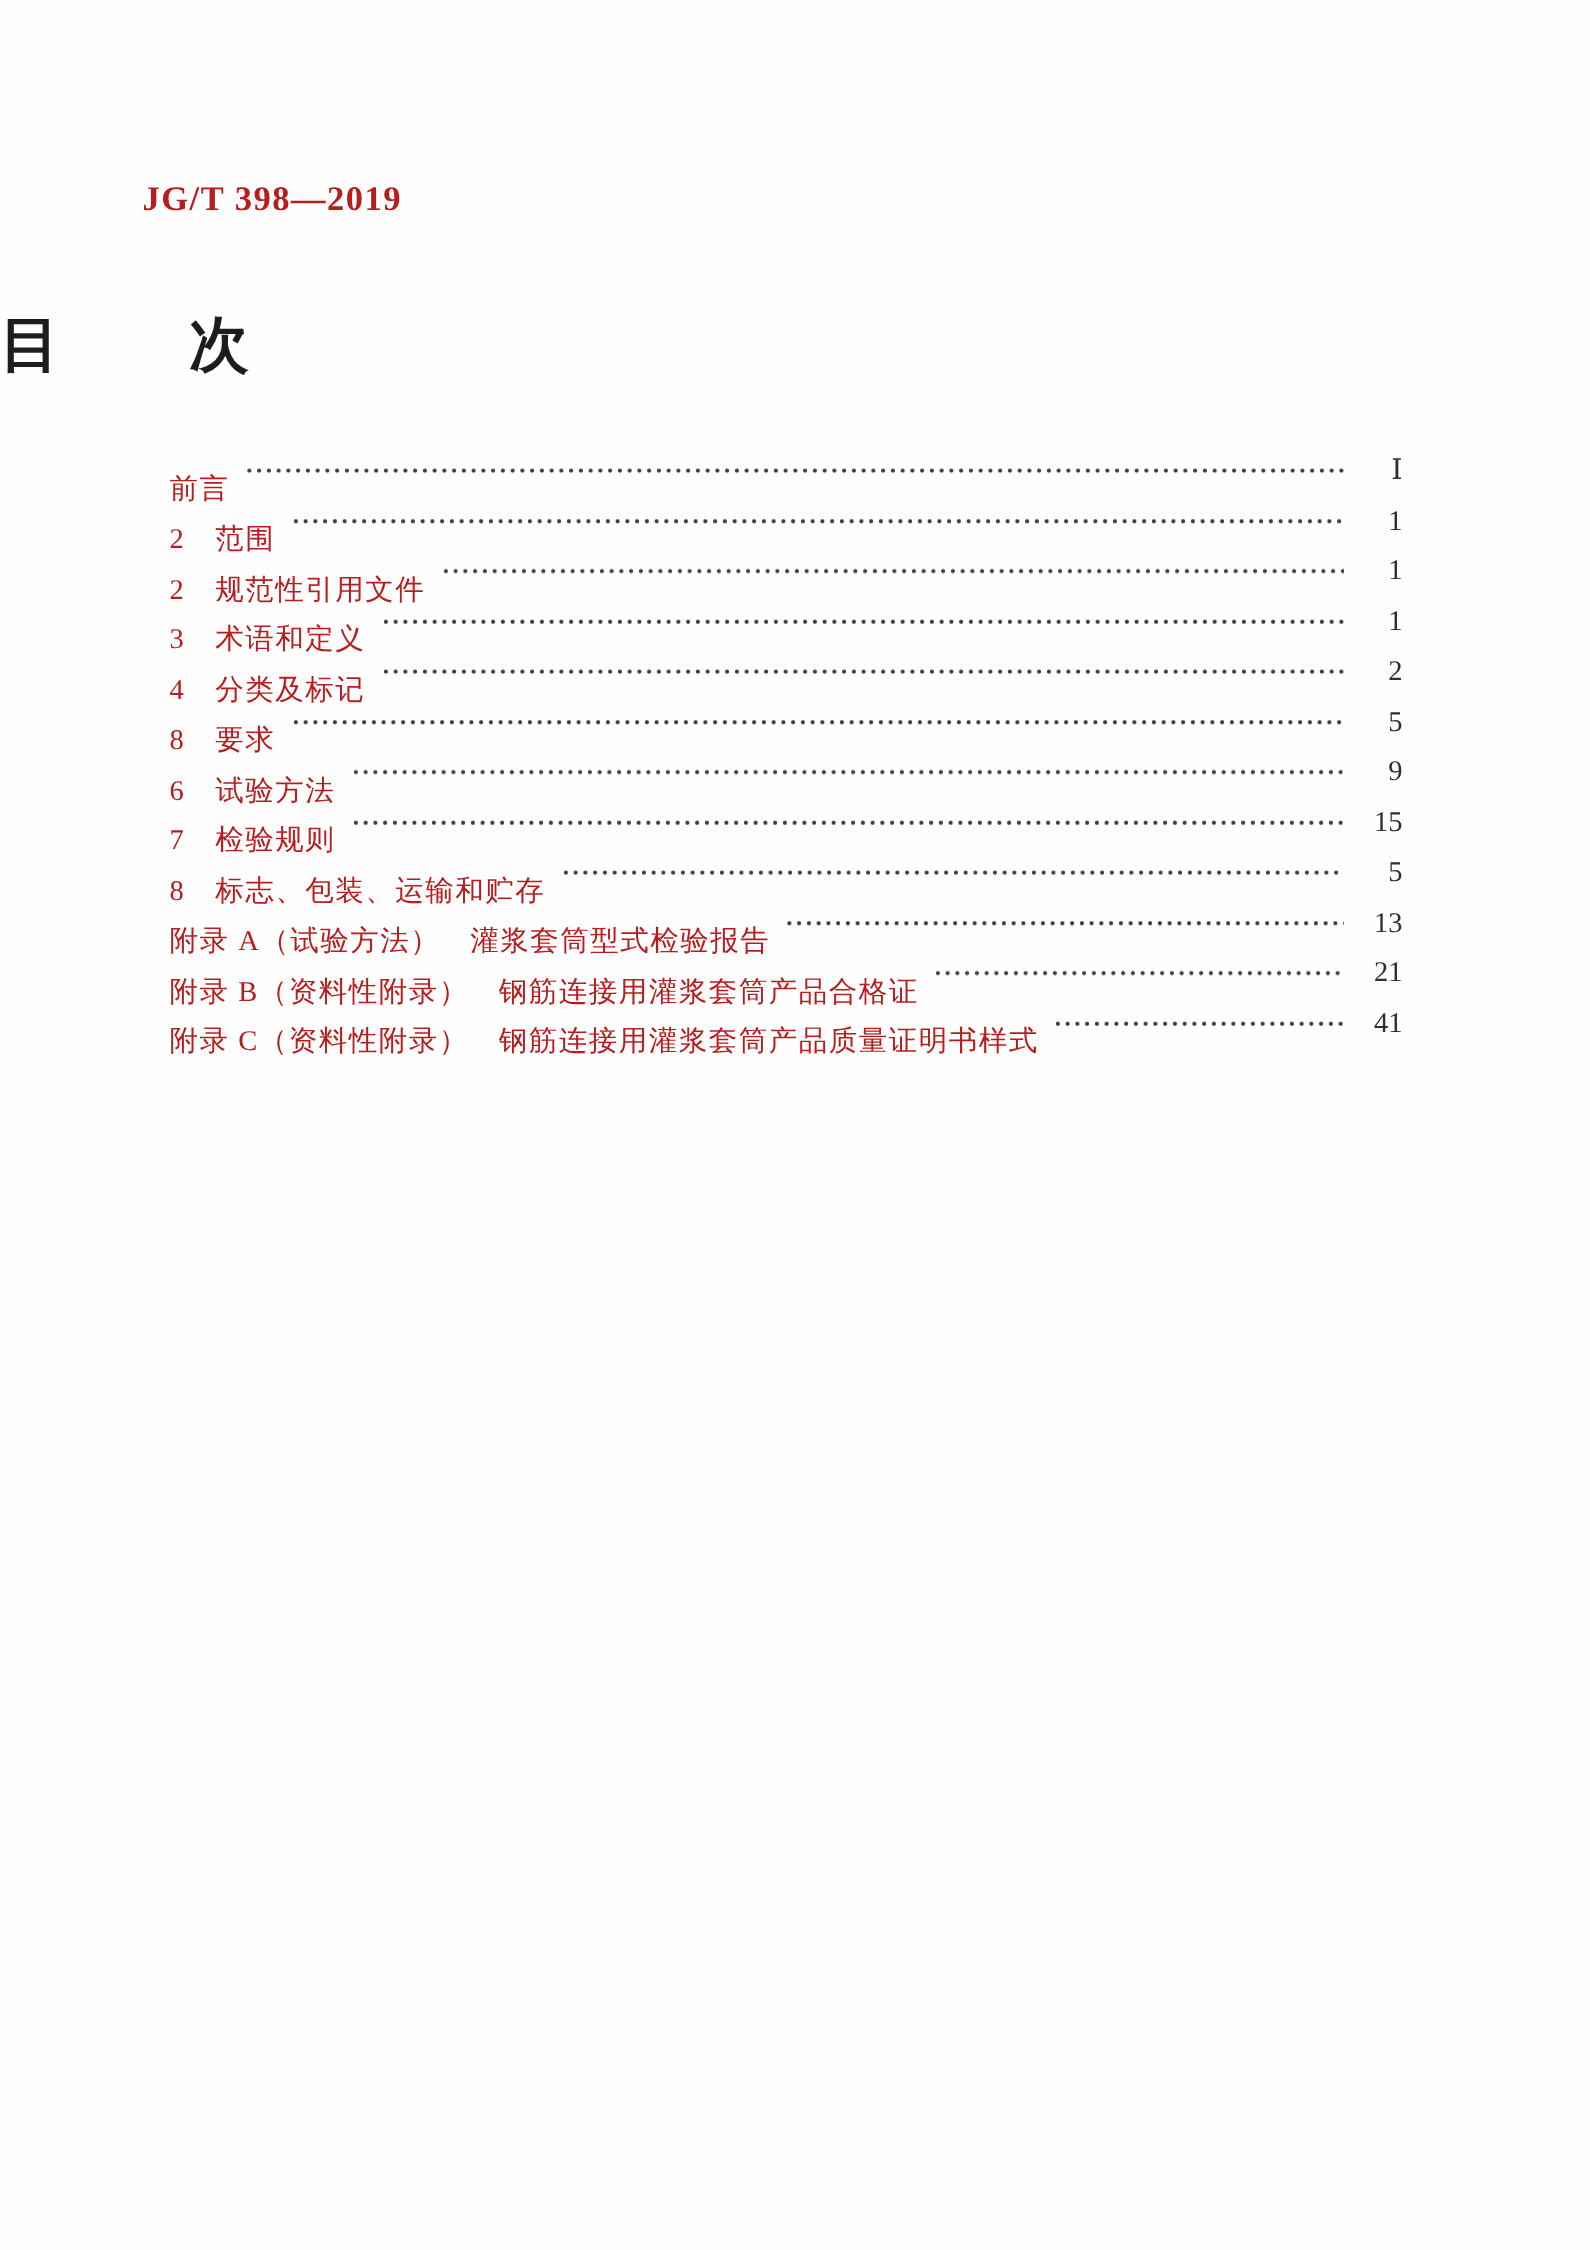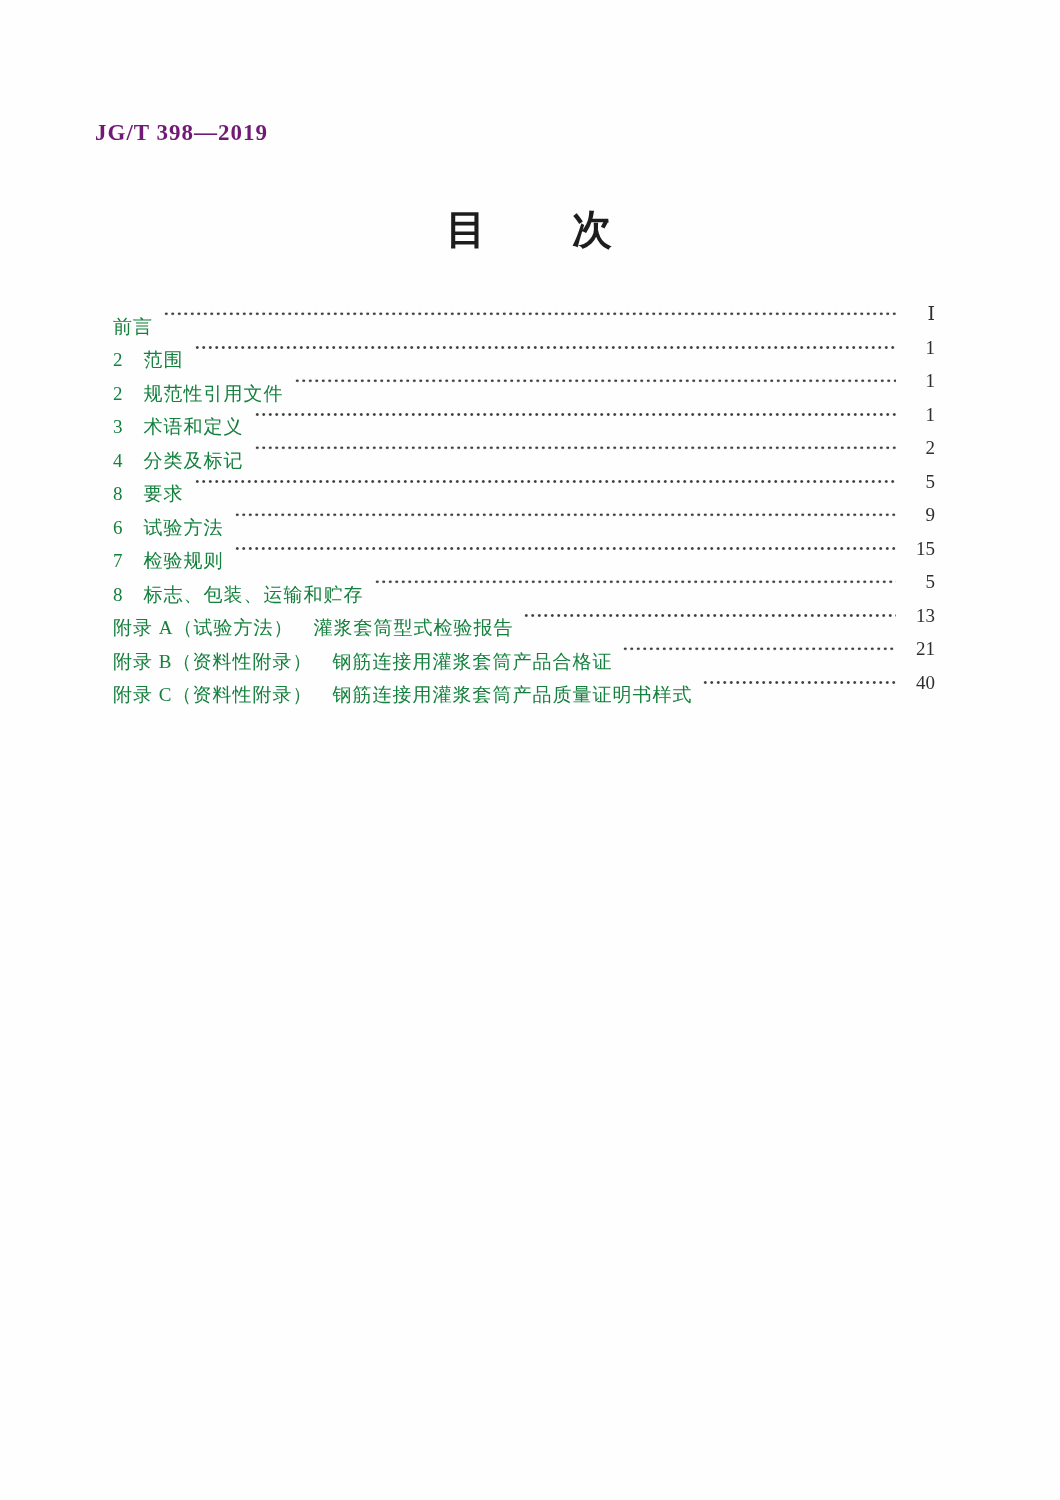--- a/index.html
+++ b/index.html
@@ -16,28 +16,28 @@
     color: #2b2b2b;
     overflow: hidden;
   }
   .doc-header {
     position: absolute;
     left: 95px;
     top: 120px;
     font-size: 23px;
     font-weight: 700;
     letter-spacing: 1px;
-    color: #701a75;
+    color: #b91c1c;
   }
   .doc-title {
     position: absolute;
     left: 0;
     right: 0;
     top: 202px;
-    text-align: center;
+    text-align: left;
     font-size: 40px;
     font-weight: 700;
     letter-spacing: 2px;
     color: #1d1d1d;
   }
   .toc {
     position: absolute;
     left: 113px;
     right: 125px;
     top: 297px;
@@ -46,21 +46,21 @@
     display: flex;
     align-items: center;
     height: 33.5px;
     font-size: 19px;
     line-height: 33.5px;
     white-space: nowrap;
   }
   .toc-label {
     flex: 0 0 auto;
     letter-spacing: 1px;
-    color: #15803d;
+    color: #b91c1c;
     margin-top: 25px;
   }
   .toc-leader {
     flex: 1 1 auto;
     align-self: stretch;
     margin-left: 10px;
     margin-right: 9px;
     background-image: radial-gradient(circle, #3c3c3c 1.1px, rgba(0,0,0,0) 1.6px);
     background-size: 6.5px 100%;
     background-repeat: repeat-x;
@@ -147,17 +147,17 @@
 
     <div class="toc-row">
       <span class="toc-label">附录 B（资料性附录）　钢筋连接用灌浆套筒产品合格证</span>
       <span class="toc-leader"></span>
       <span class="toc-page">21</span>
     </div>
 
     <div class="toc-row">
       <span class="toc-label">附录 C（资料性附录）　钢筋连接用灌浆套筒产品质量证明书样式</span>
       <span class="toc-leader"></span>
-      <span class="toc-page">40</span>
+      <span class="toc-page">41</span>
     </div>
 
   </div>
 </div>
 
 </body></html>

